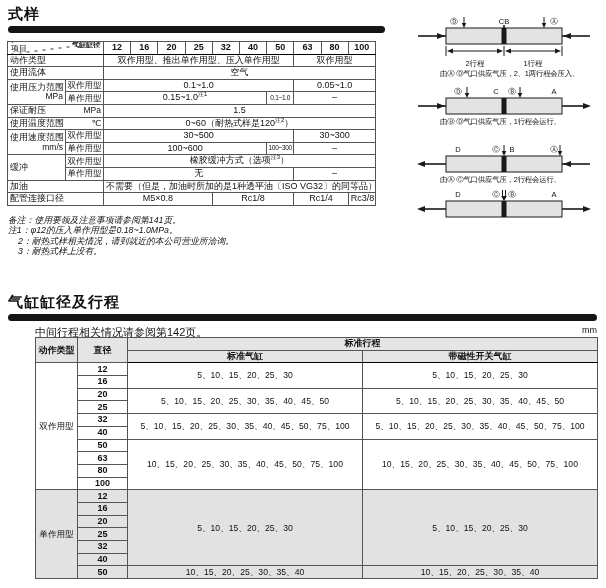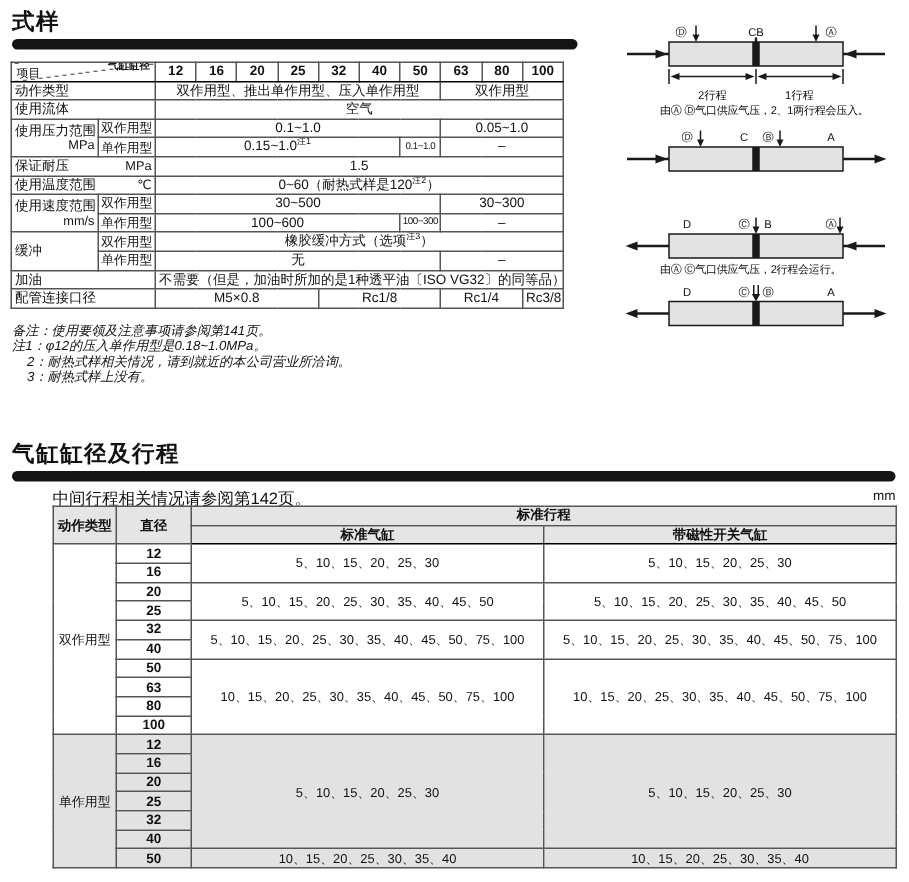--- a/index.html
+++ b/index.html
@@ -236,20 +236,21 @@
       <line x1="106" y1="1" x2="106" y2="8" stroke-width="1"></line>
         <path d="M103.7,7 L106,12 L108.3,7 z"></path>
     </g>
     <line x1="4" y1="20" x2="32" y2="20" stroke-width="1.6"></line>
     <line x1="148" y1="20" x2="170" y2="20" stroke-width="1.6"></line>
     <path d="M23,17 L31,20 L23,23 z"></path>
     <path d="M169,17 L177,20 L169,23 z"></path>
     <rect class="cyl" x="32" y="12" width="116" height="16"></rect>
     <rect class="pis" x="87.5" y="12" width="5" height="16"></rect>
   </svg>
+  <div class="cap">由Ⓑ Ⓓ气口供应气压，1行程会运行。</div>
 </div>
 
 <div class="dia" style="top:144px;">
   <svg width="180" height="30">
     <g>
       <text x="44" y="8" text-anchor="middle">D</text>
       <text x="82" y="8" text-anchor="middle">Ⓒ</text>
       <text x="98" y="8" text-anchor="middle">B</text>
       <text x="140" y="8" text-anchor="middle">Ⓐ</text>
     </g>

